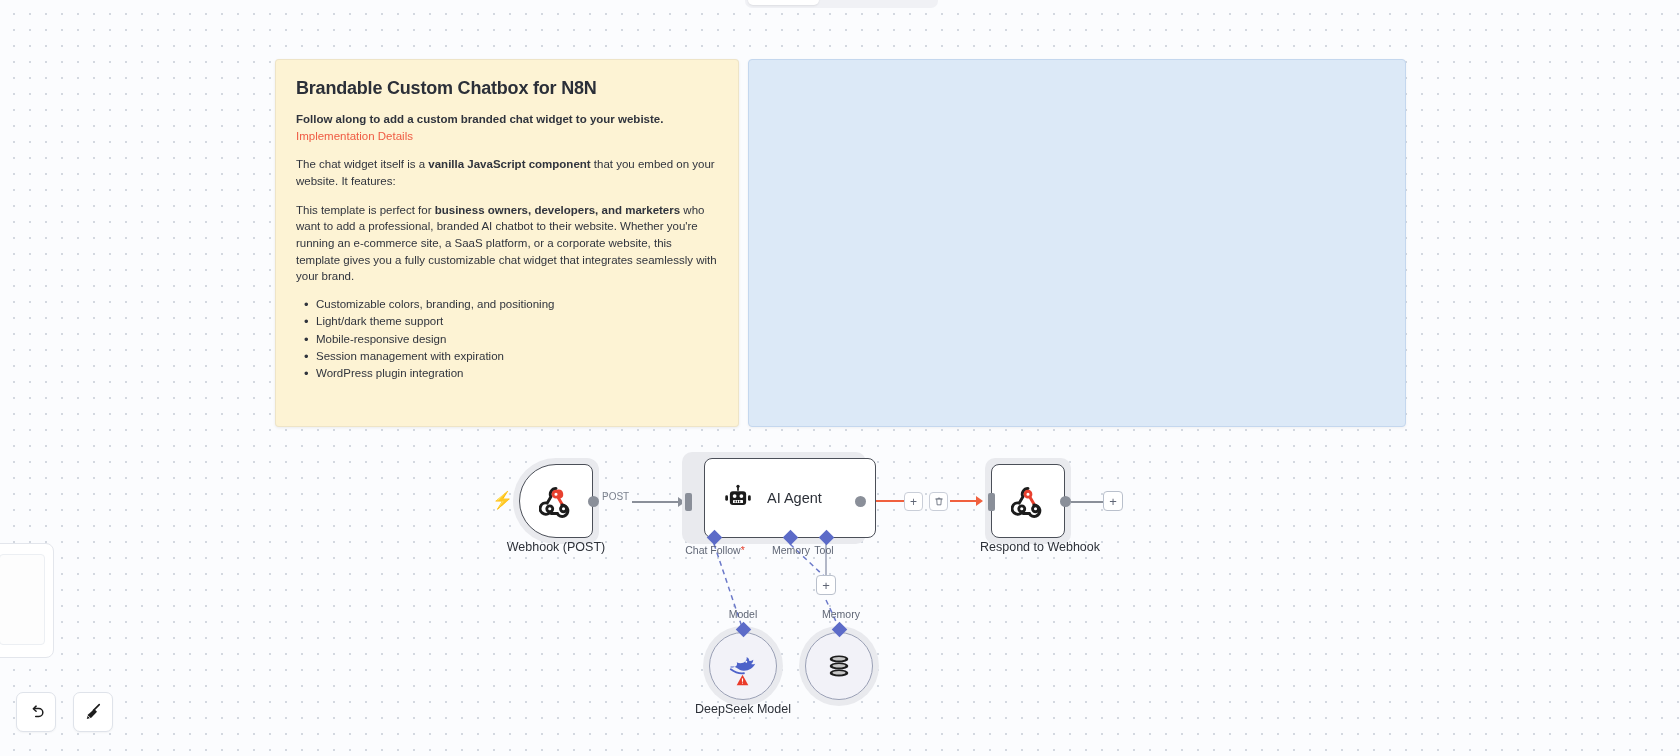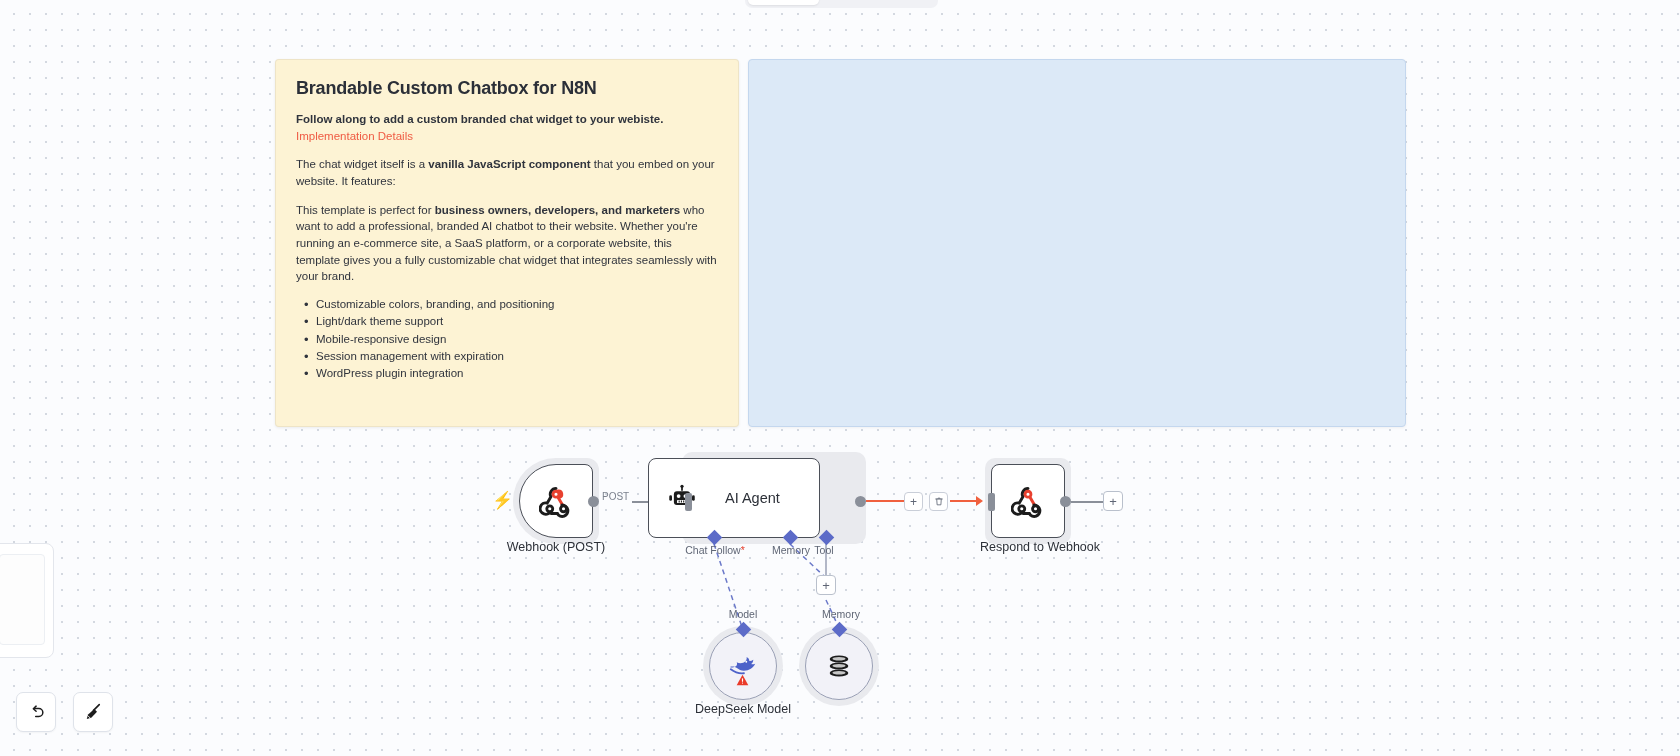--- a/index.html
+++ b/index.html
@@ -120,25 +120,25 @@
 
   #node-webhook {
     left: 519px; top: 464px;
     width: 74px; height: 74px;
     border-radius: 37px 8px 8px 37px;
     justify-content: center;
   }
   #halo-webhook { left: 513px; top: 458px; width: 86px; height: 86px; border-radius: 43px 12px 12px 43px; }
 
   #node-agent {
-    left: 648px; top: 458px;
+    left: 704px; top: 458px;
     width: 172px; height: 80px;
     border-radius: 8px;
     padding-left: 18px;
-    gap: 28px;
+    gap: 14px;
   }
   #halo-agent { left: 682px; top: 452px; width: 184px; height: 92px; }
 
   #node-respond {
     left: 991px; top: 464px;
     width: 74px; height: 74px;
     border-radius: 8px;
     justify-content: center;
   }
   #halo-respond { left: 985px; top: 458px; width: 86px; height: 86px; }

